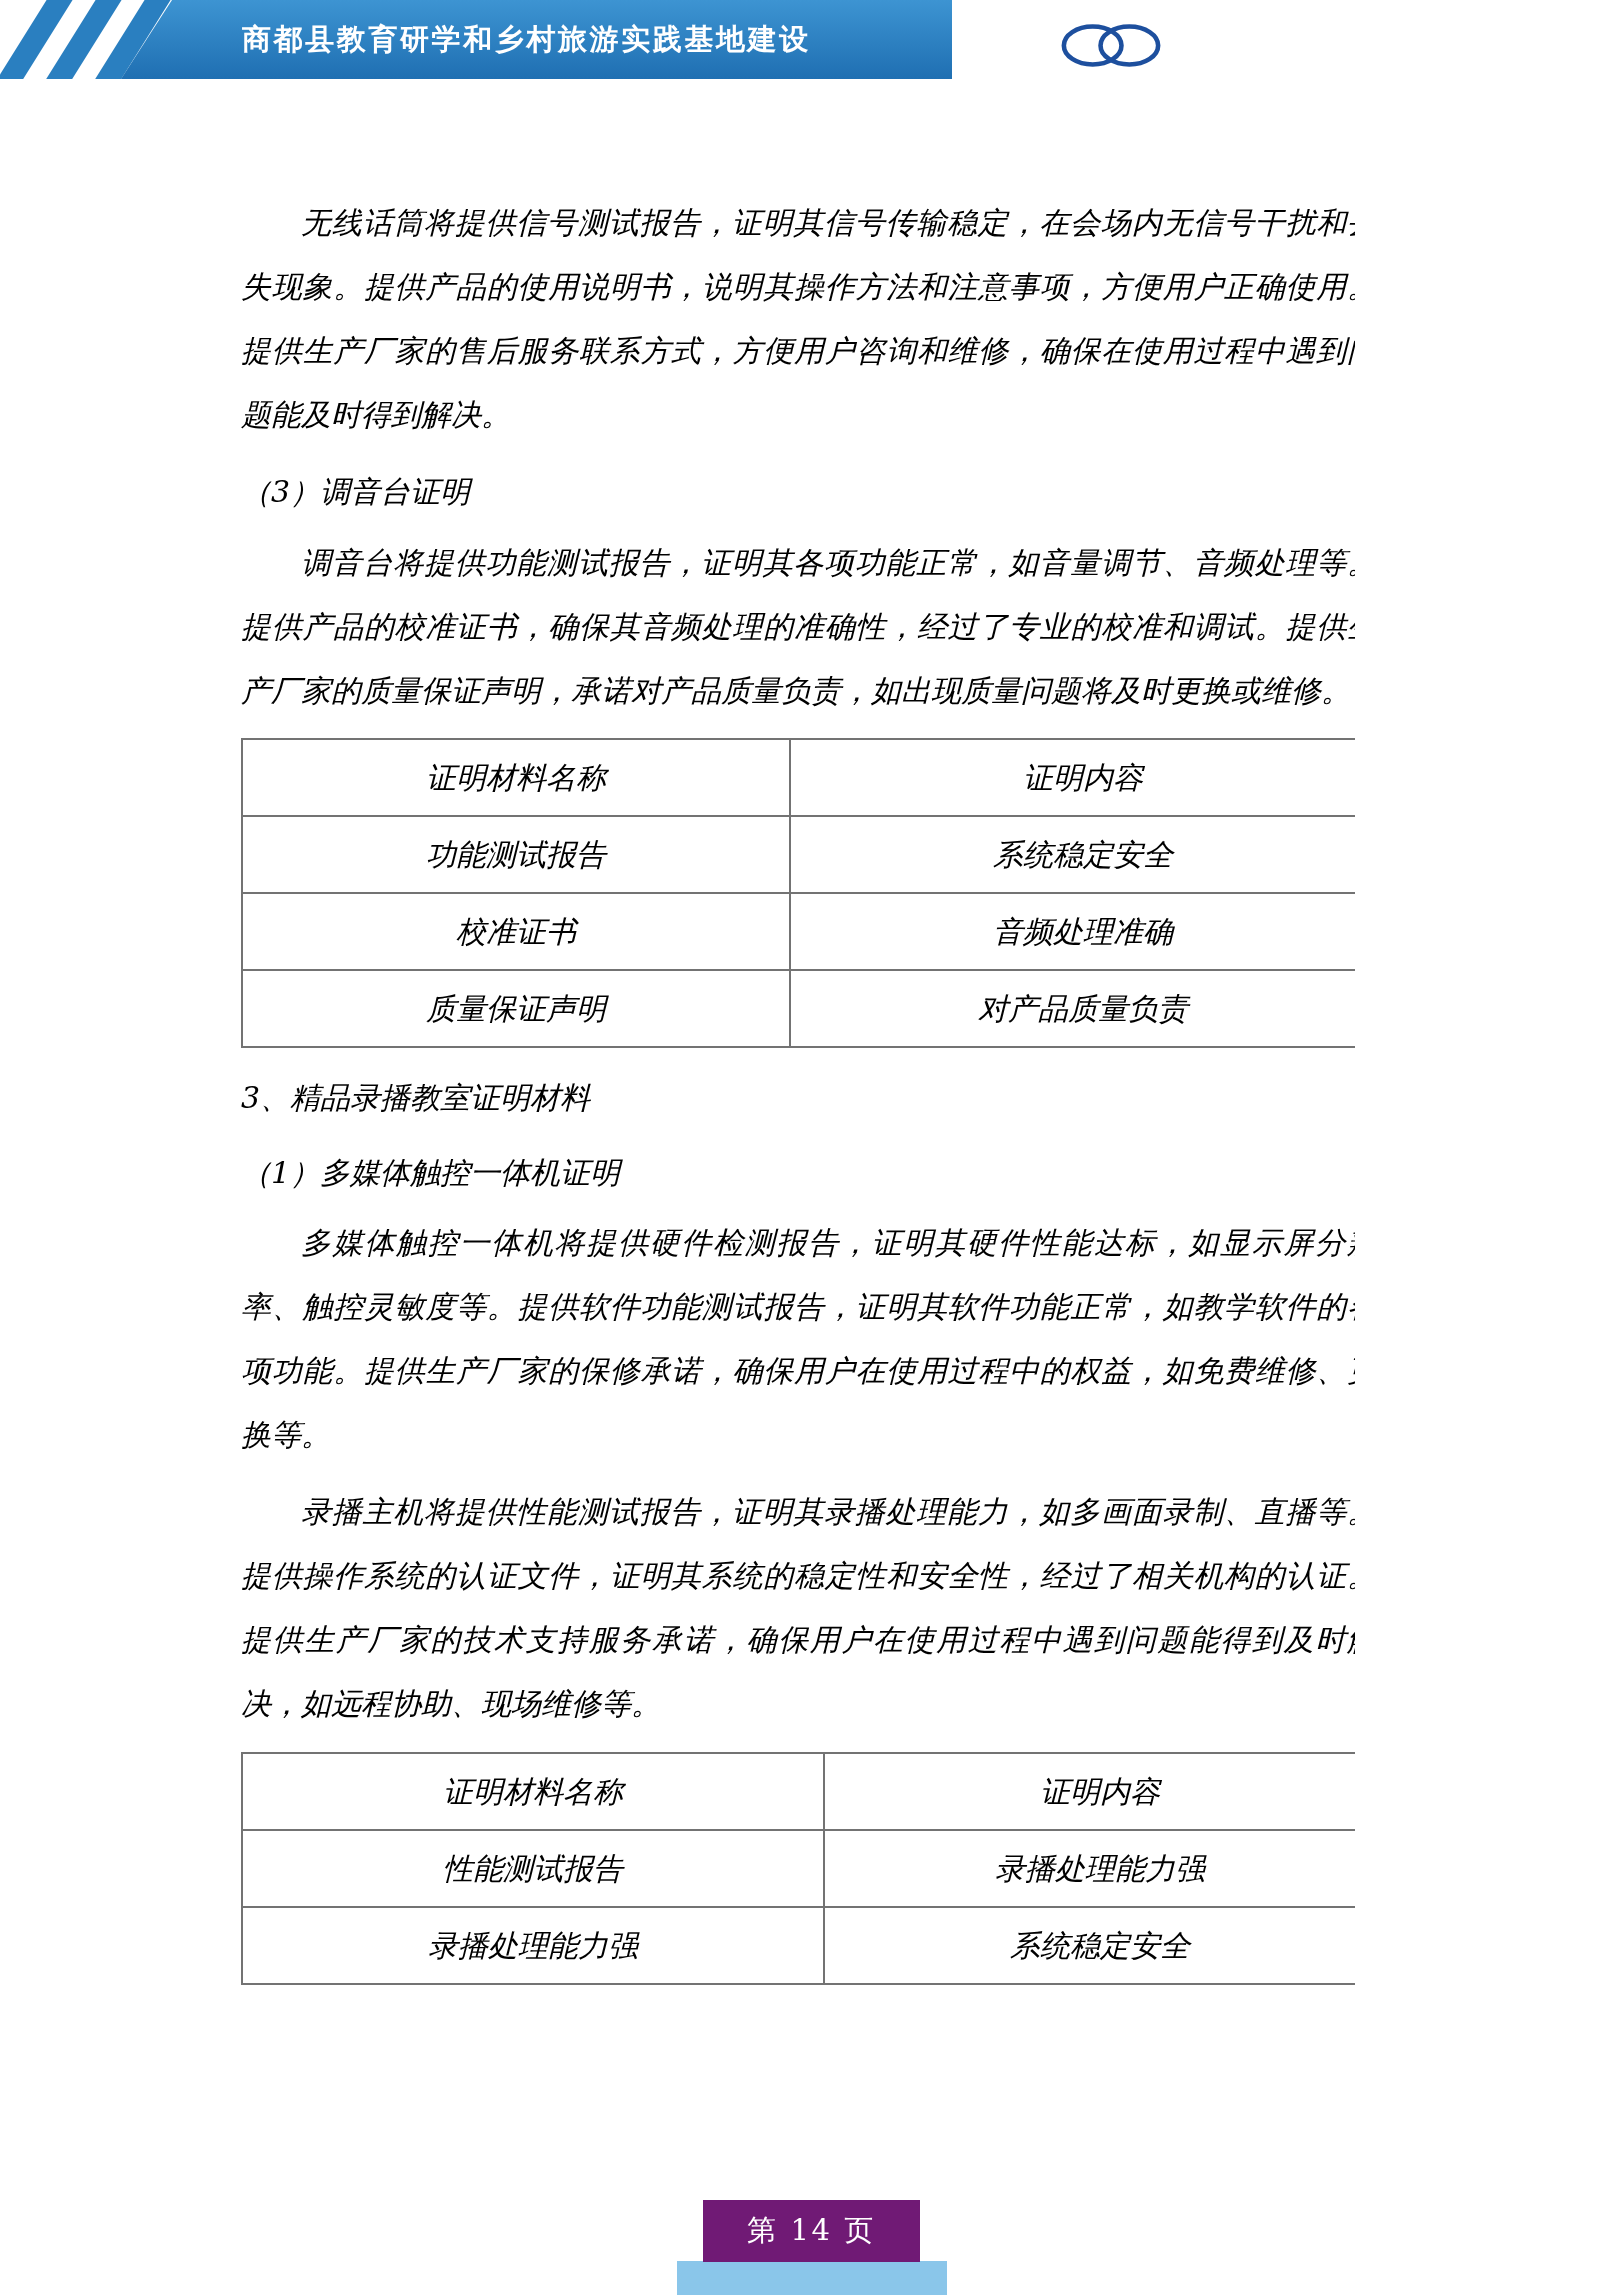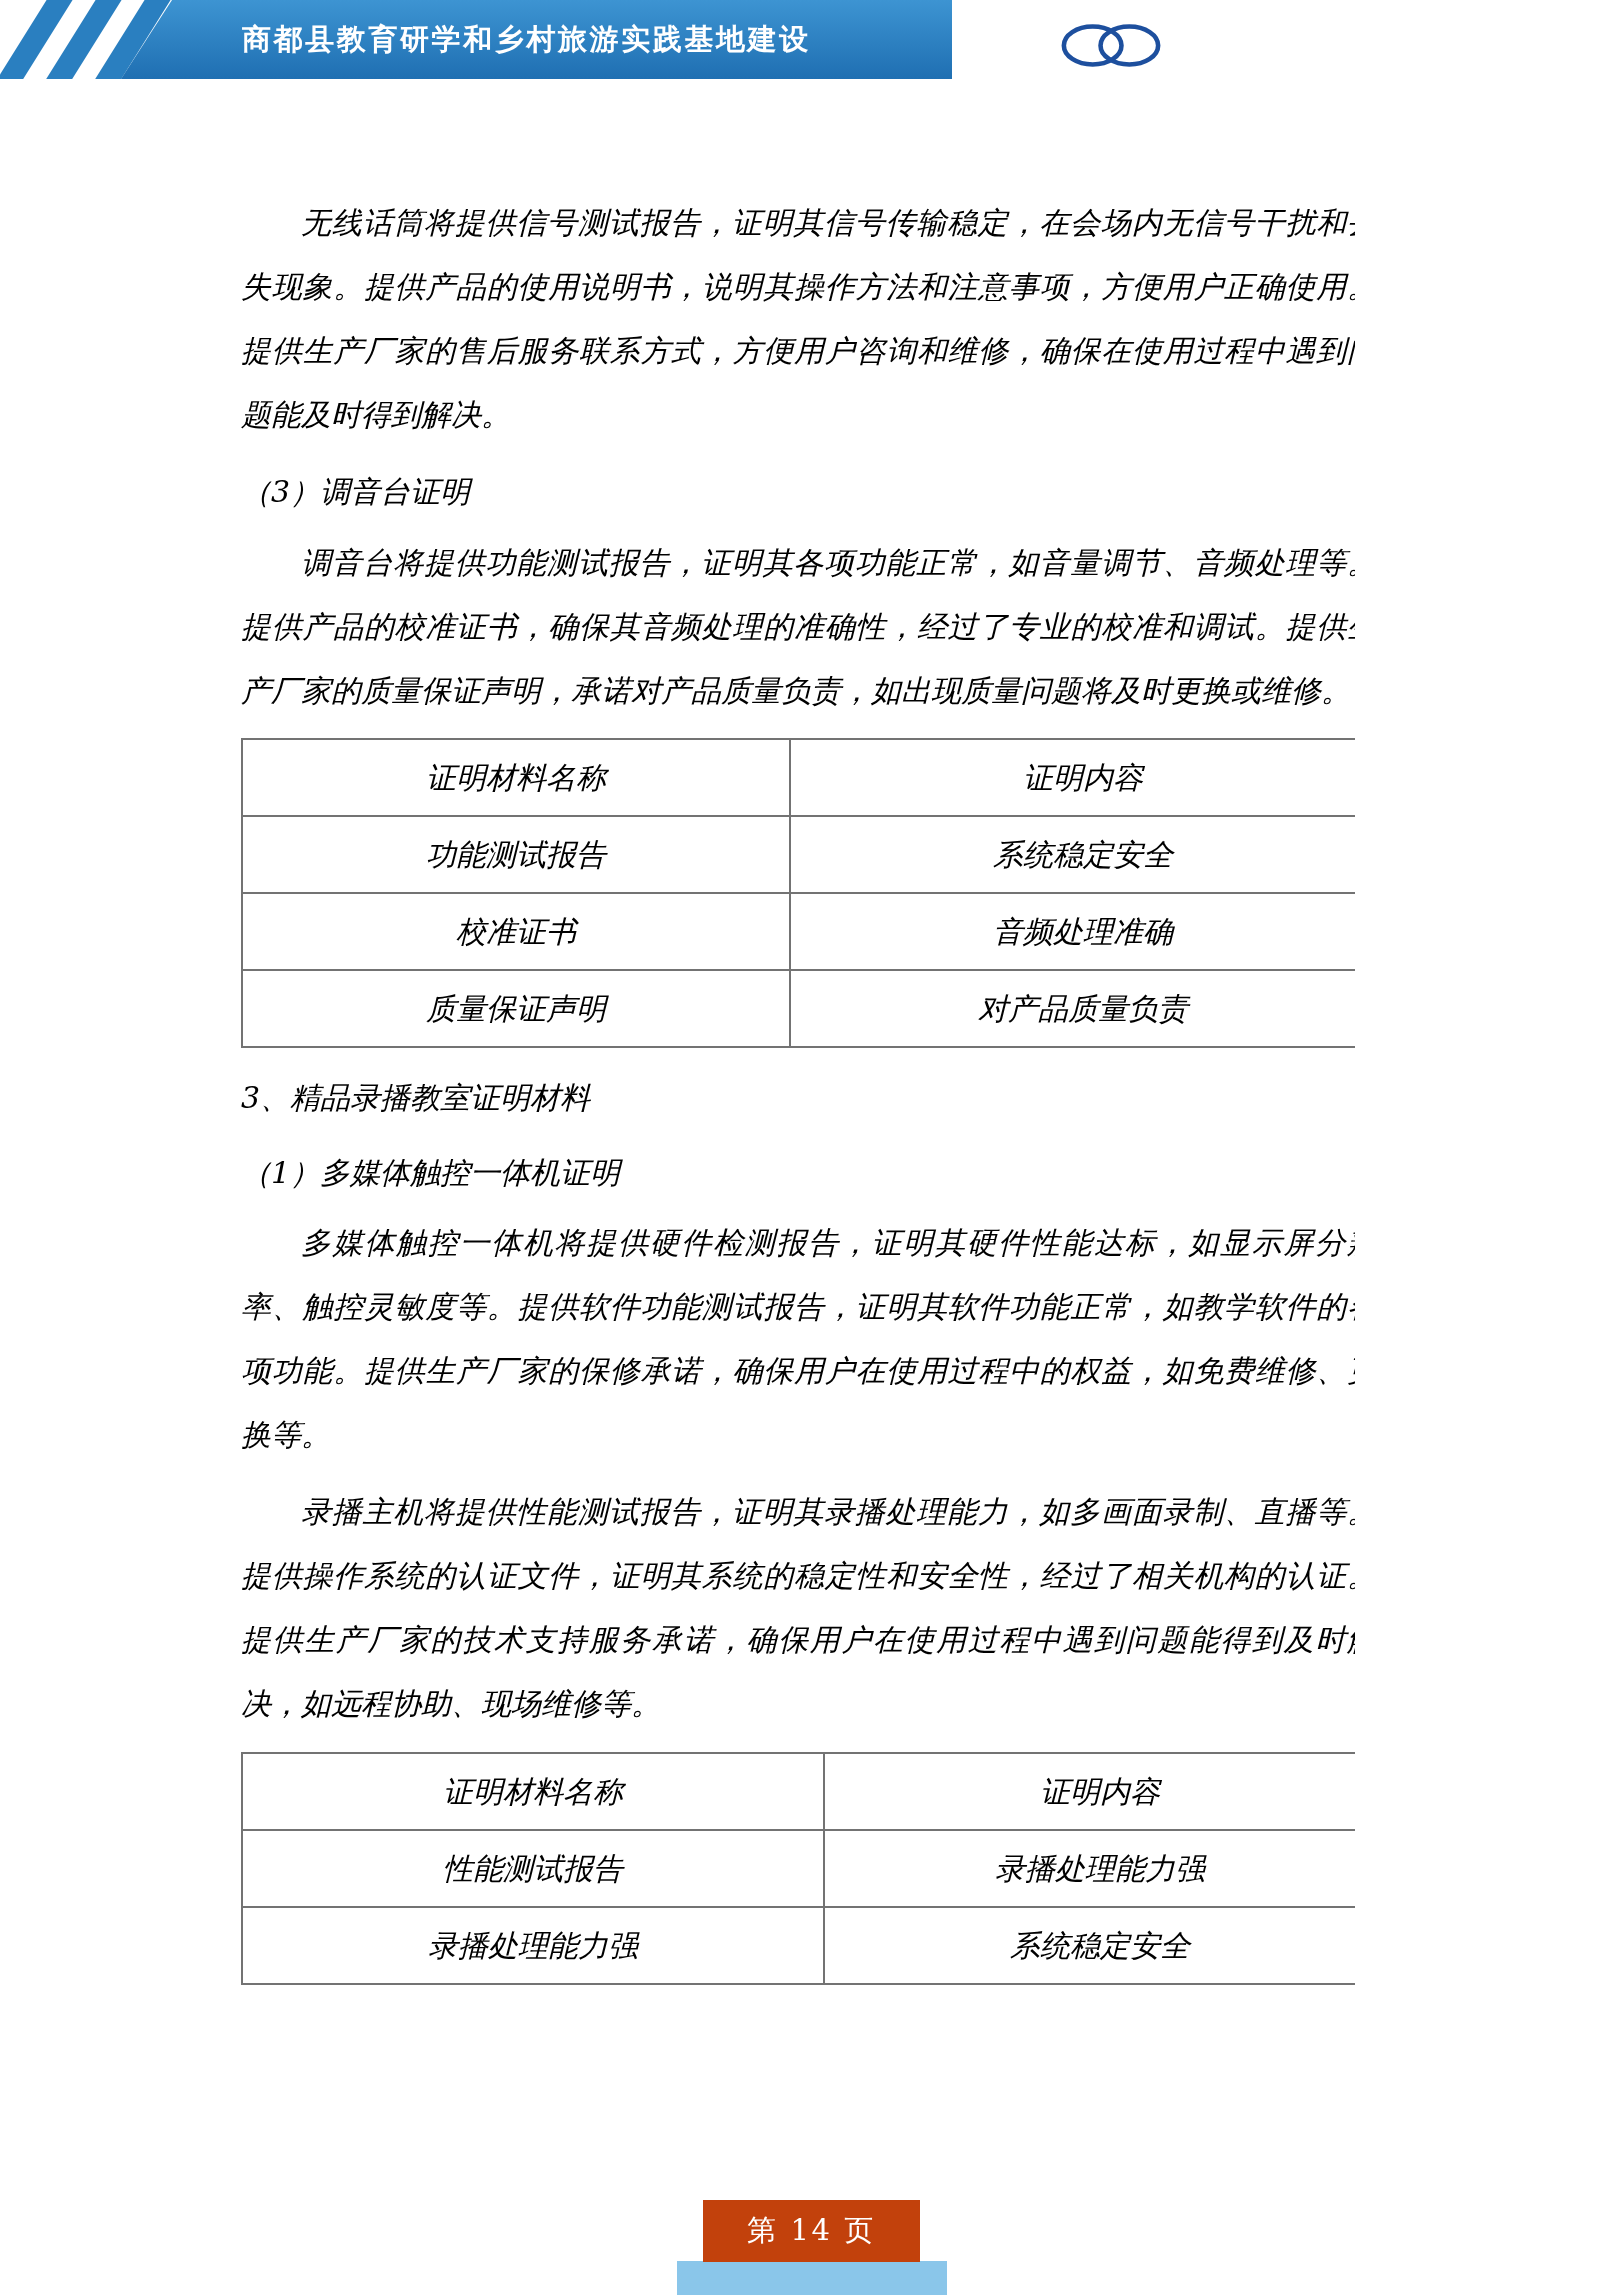--- a/index.html
+++ b/index.html
@@ -75,21 +75,21 @@
   .footer-strip {
     position: absolute;
     left: 677px; top: 2261px;
     width: 270px; height: 34px;
     background: #8ac6ea;
   }
   .footer-badge {
     position: absolute;
     left: 703px; top: 2200px;
     width: 217px; height: 62px;
-    background: #c2410c;
+    background: #701a75;
     color: #ffffff;
     display: flex; align-items: center; justify-content: center;
     font-size: 29px;
     letter-spacing: 2.6px;
     font-family: "DejaVu Serif", "Liberation Serif", serif;
   }
 </style>
 </head>
 <body>
 

